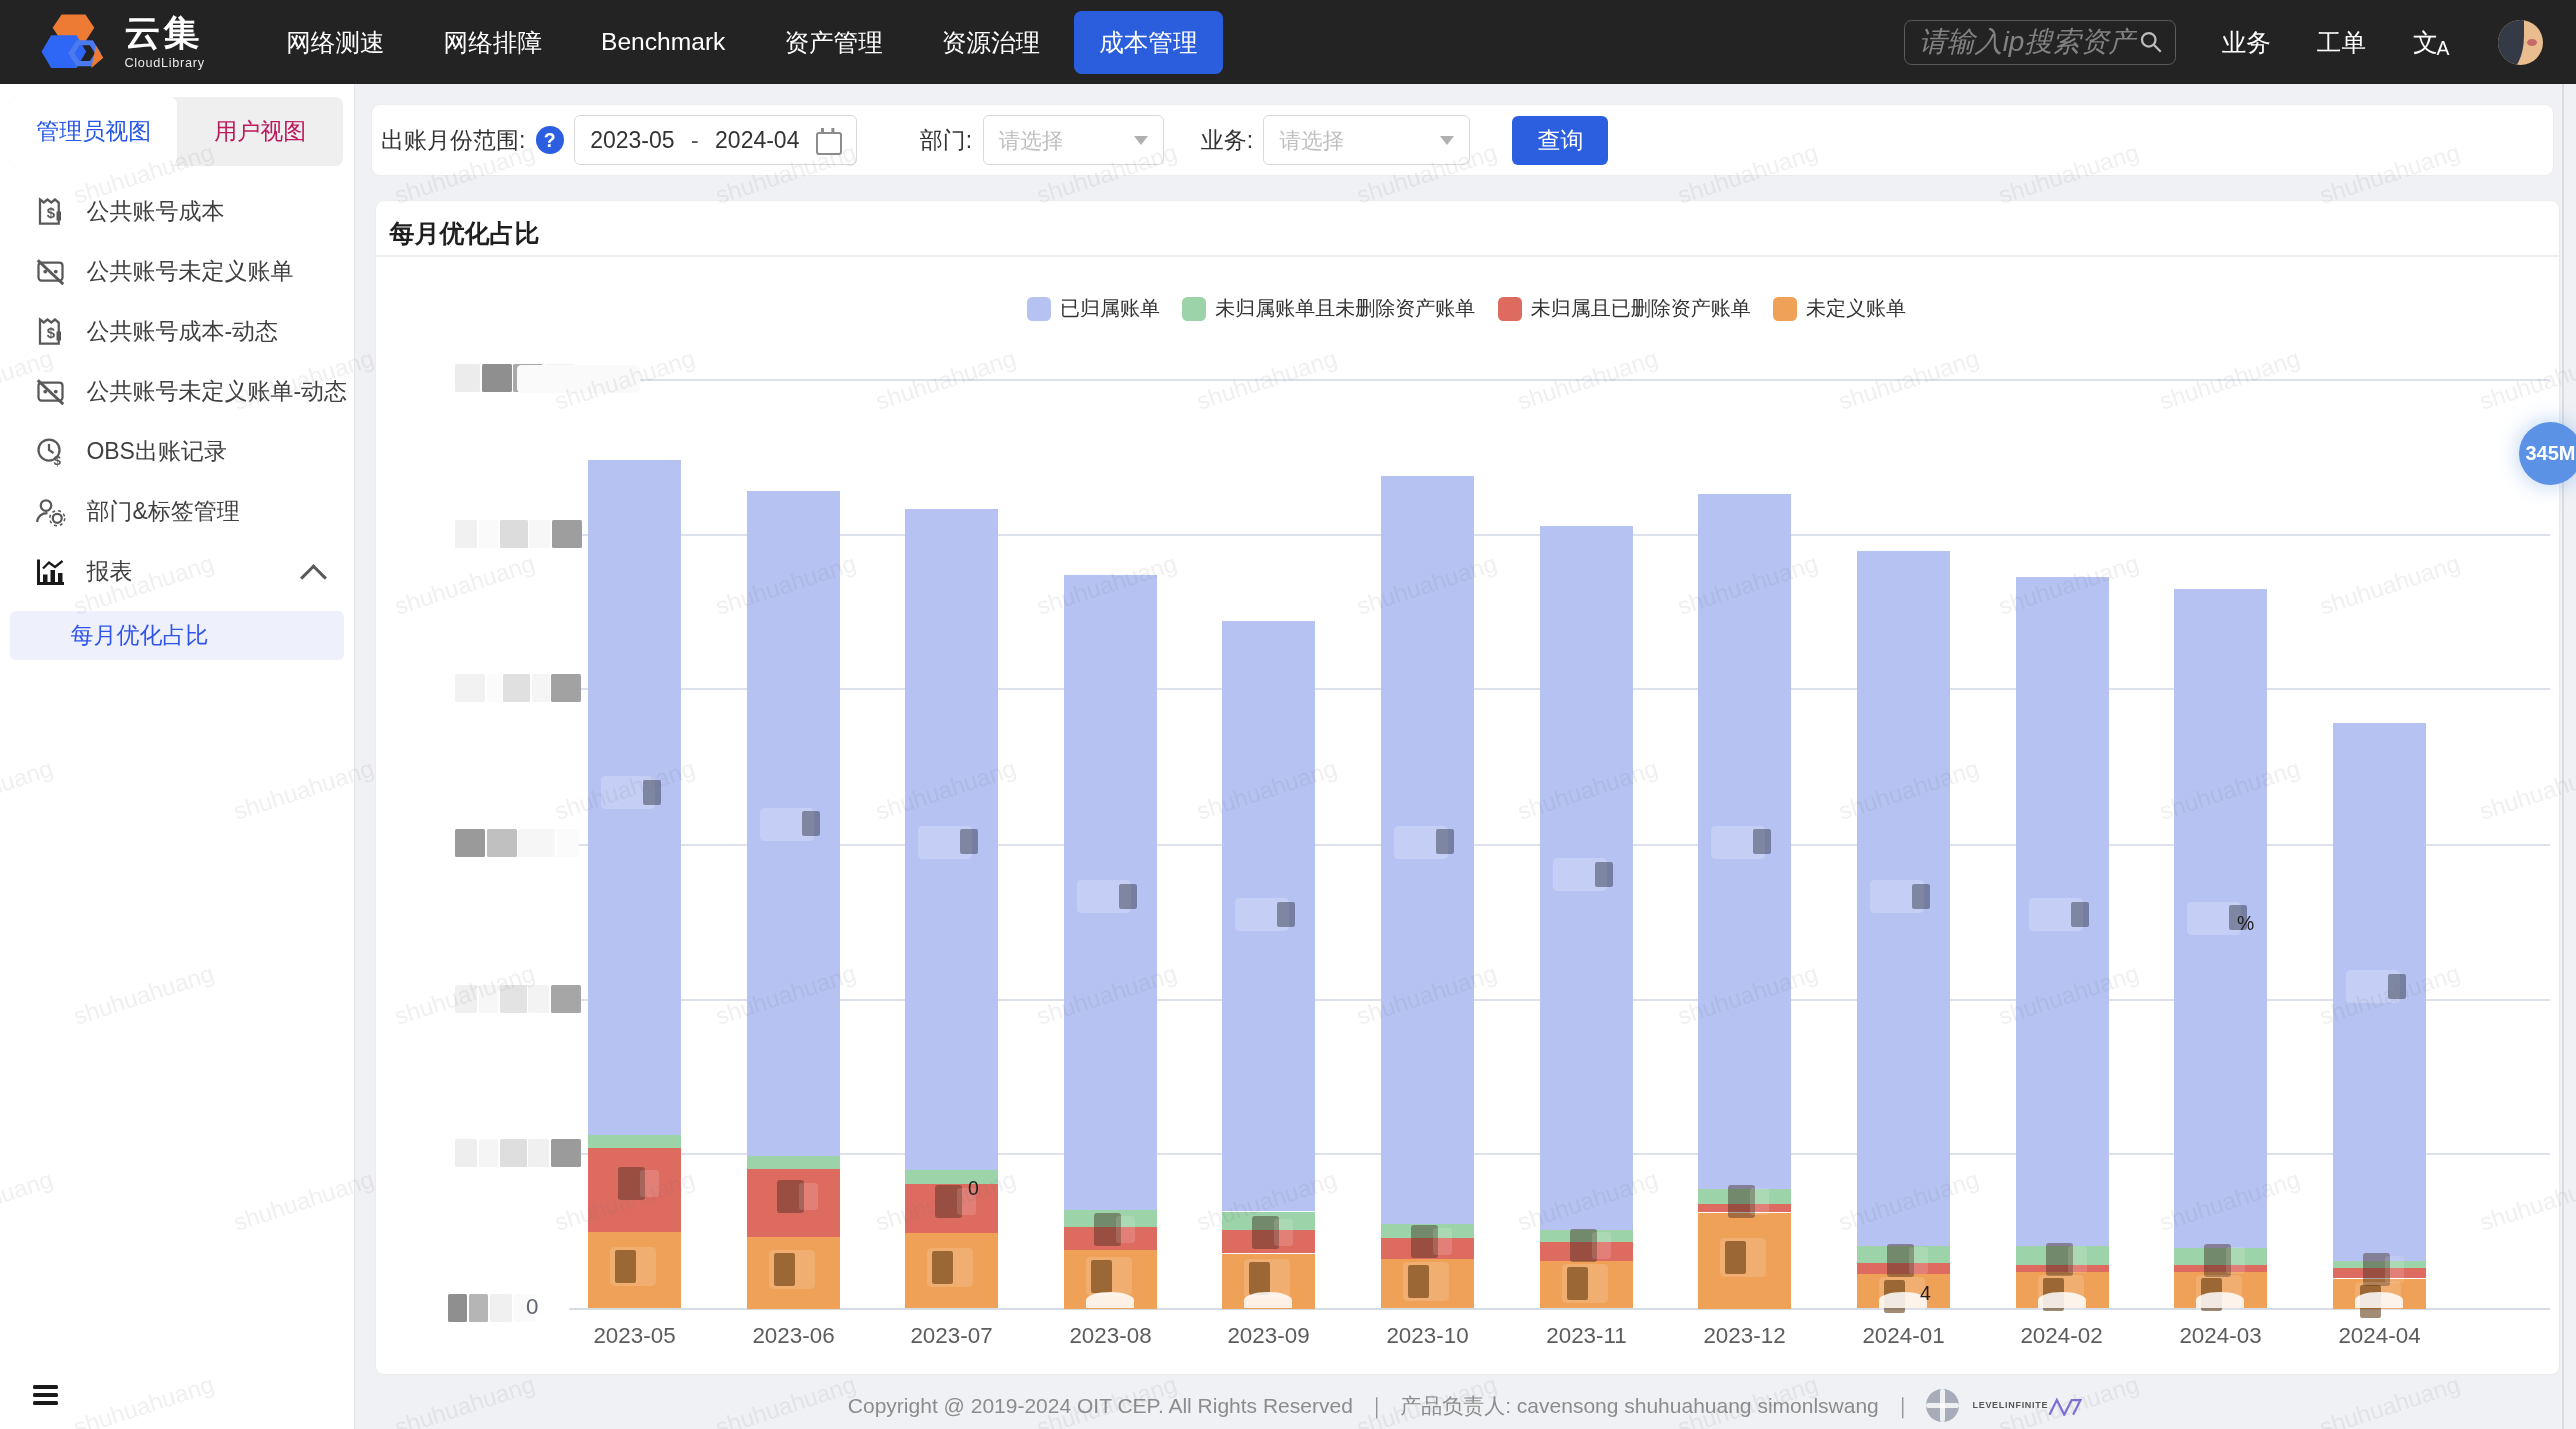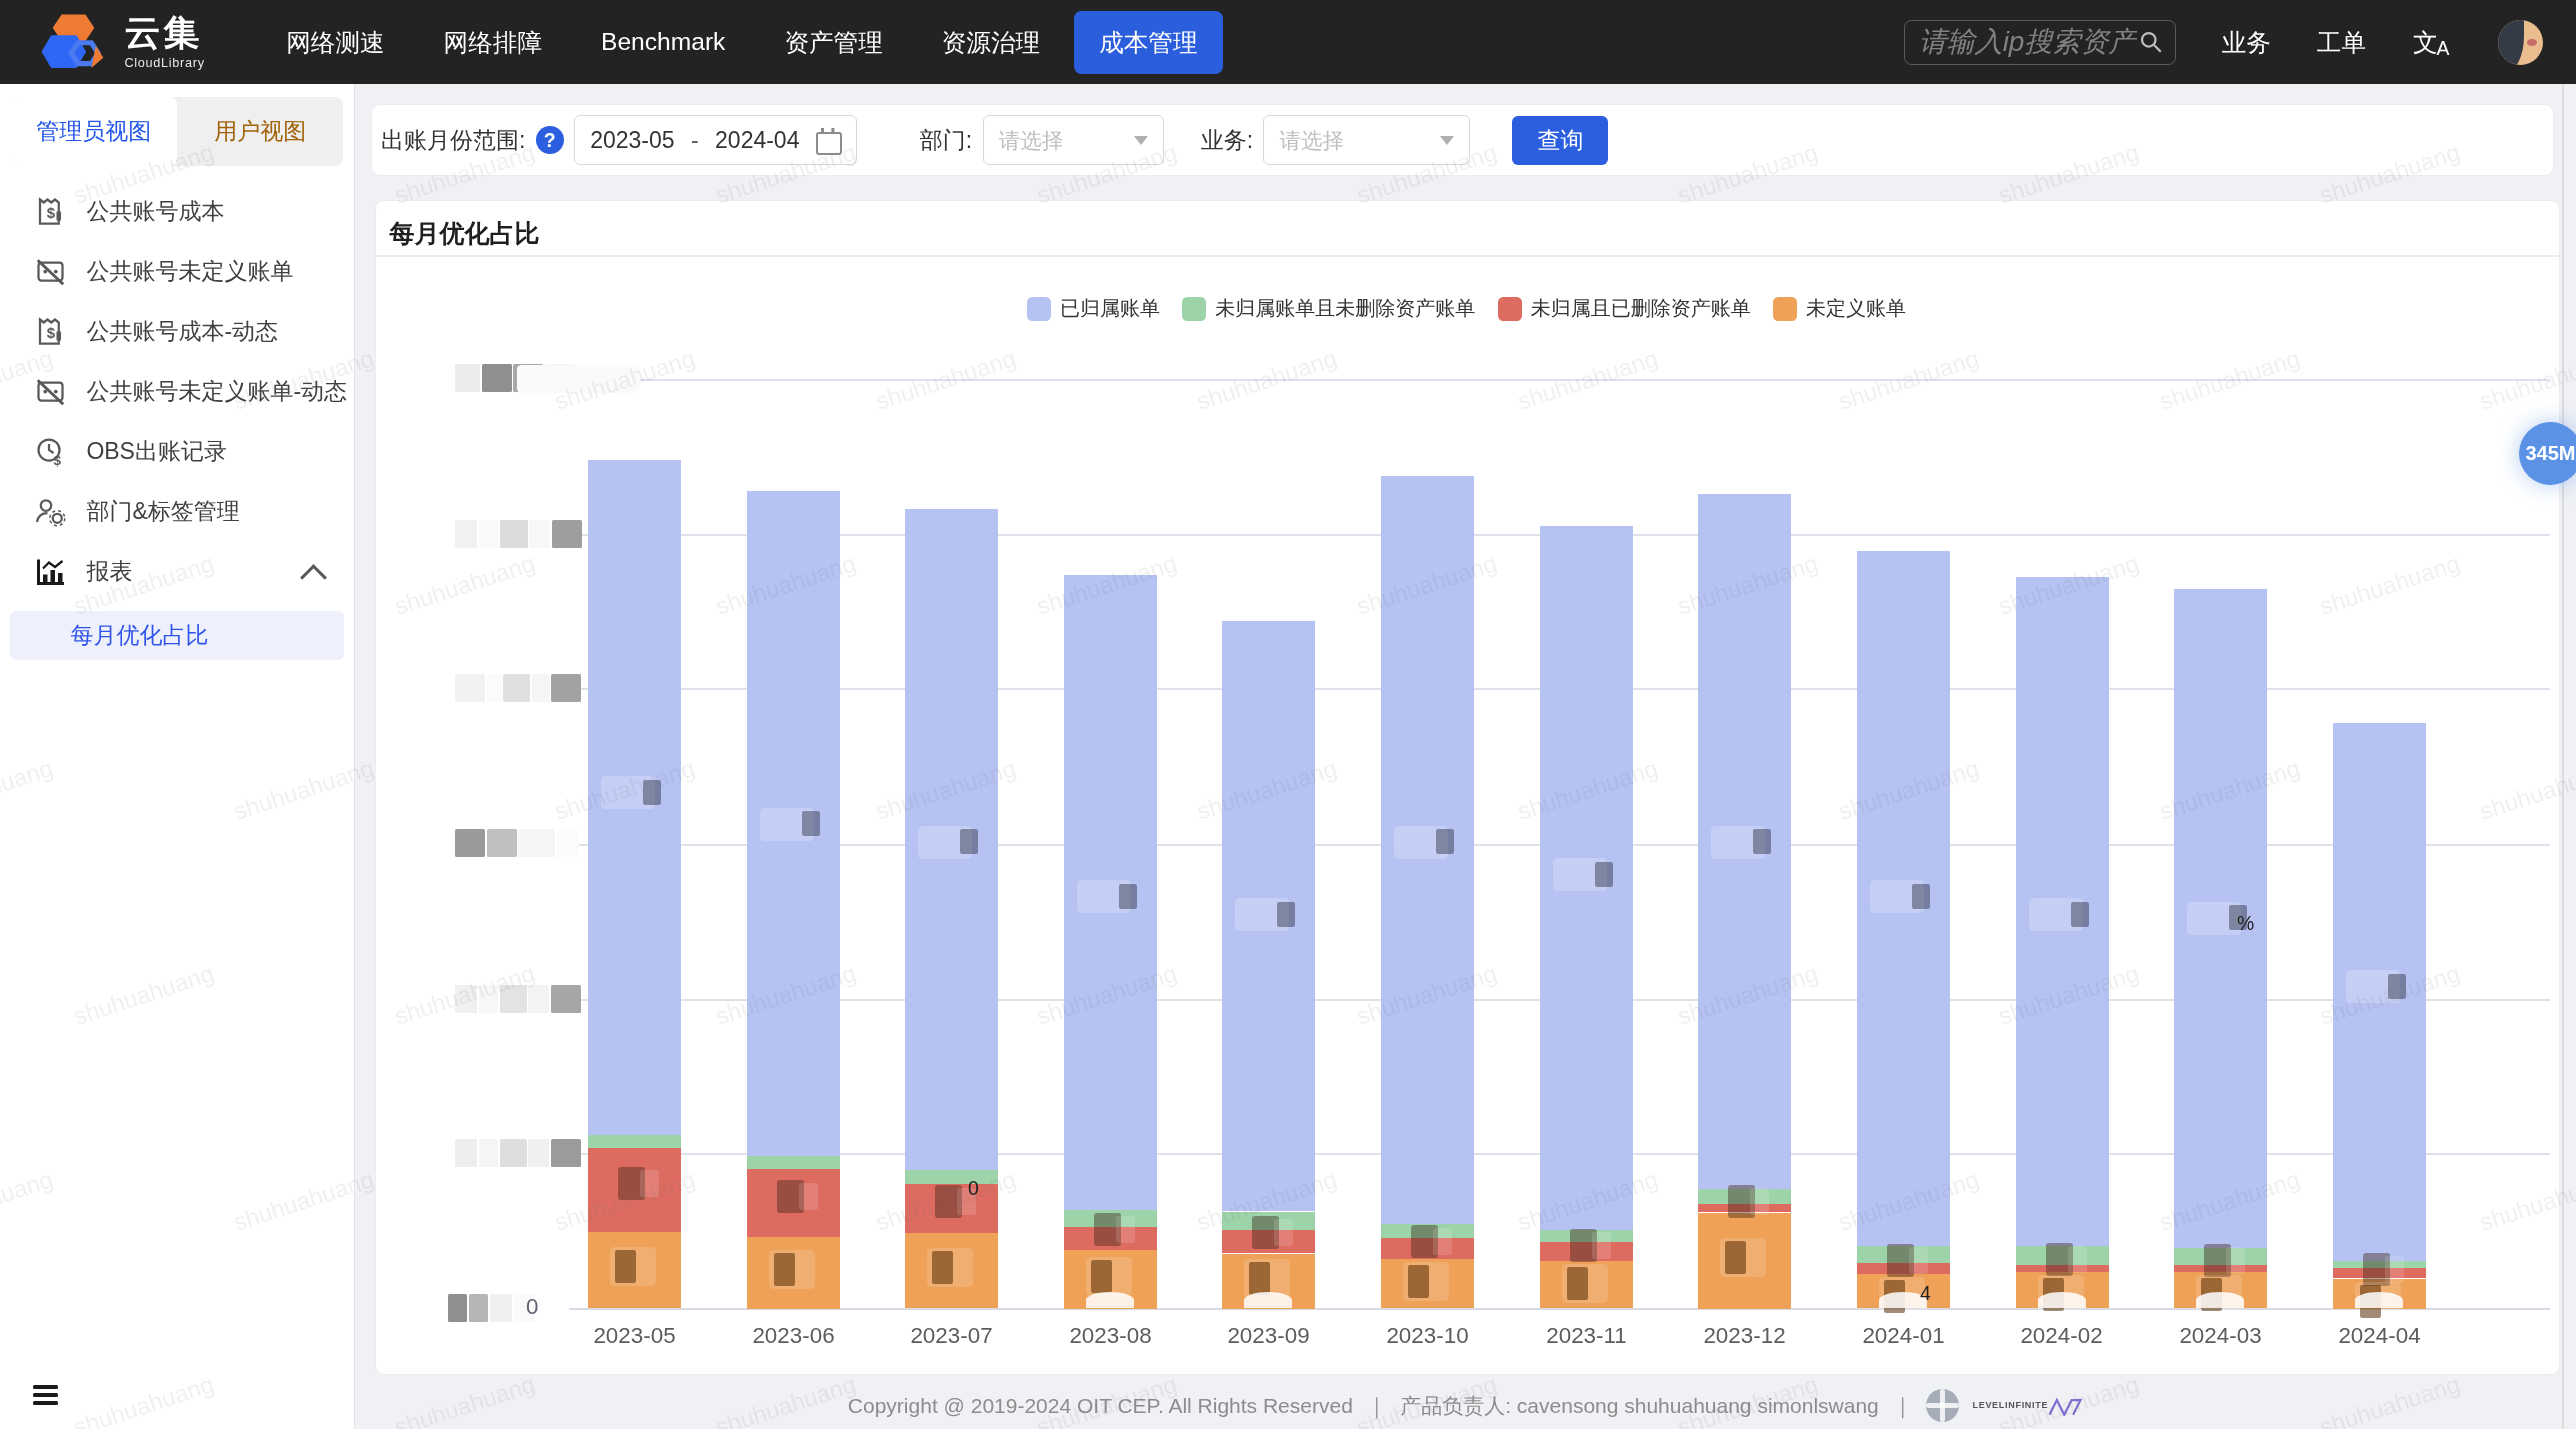--- a/index.html
+++ b/index.html
@@ -22,21 +22,21 @@
   .nav-link{color:#fff;font-size:24.6px;cursor:pointer;}
   .translate-ico{color:#fff;font-size:22.4px;position:relative;cursor:pointer;width:40px;text-align:center;}
   .translate-ico .big{font-size:25px;}
   .translate-ico .small{font-size:19.4px;position:relative;top:4.5px;left:-1.5px;}
   .avatar{width:45px;height:45px;border-radius:50%;background:#e9bd8d;position:relative;overflow:hidden;cursor:pointer;}
   .avatar:before{content:"";position:absolute;left:-4.5px;top:-7.5px;width:30px;height:60px;background:#353b46;border-radius:0 0 60% 0;}
   .avatar:after{content:"";position:absolute;right:6px;top:19.4px;width:10.4px;height:7.5px;background:#c96a6a;border-radius:50%;}
   
   .sidebar{position:absolute;left:0;top:84px;width:354px;height:1346px;background:#fff;border-right:1.5px solid #e4e4e4;z-index:4;}
   .tabset{position:absolute;left:10.4px;top:13.4px;width:333px;height:69px;background:#efefef;border-radius:7.5px;display:flex;overflow:hidden;}
-  .tab{flex:1;display:flex;align-items:center;justify-content:center;font-size:23px;color:#a16207;cursor:pointer;}
+  .tab{flex:1;display:flex;align-items:center;justify-content:center;font-size:23px;color:#be185d;cursor:pointer;}
   .tab.active{background:#fff;color:#2456e8;border-radius:7.5px;}
   .menu{position:absolute;left:0;top:97px;width:354px;}
   .menu-item{height:60px;display:flex;align-items:center;padding-left:34px;font-size:23px;color:#404040;cursor:pointer;position:relative;}
   .menu-item .mi-icon{width:33px;height:33px;margin-right:19.4px;flex:0 0 auto;}
   .menu-item .chev{position:absolute;right:28px;top:24px;width:16.4px;height:16.4px;border-left:3px solid #595959;border-top:3px solid #595959;transform:rotate(45deg) translateY(4.5px);}
   .submenu-item{margin:10.4px 10.4px 0 10.4px;height:49px;border-radius:6px;display:flex;align-items:center;padding-left:60px;font-size:23px;color:#2f54eb;background:#eef0fc;cursor:pointer;}
   .hamburger{position:absolute;left:33px;bottom:24px;width:25px;height:21px;cursor:pointer;}
   .hamburger span{display:block;height:3.7px;background:#1a1a1a;margin-bottom:4.5px;border-radius:1.5px;}
   
   .card{position:absolute;background:#fff;border:0.7px solid #ececec;border-radius:9px;}

